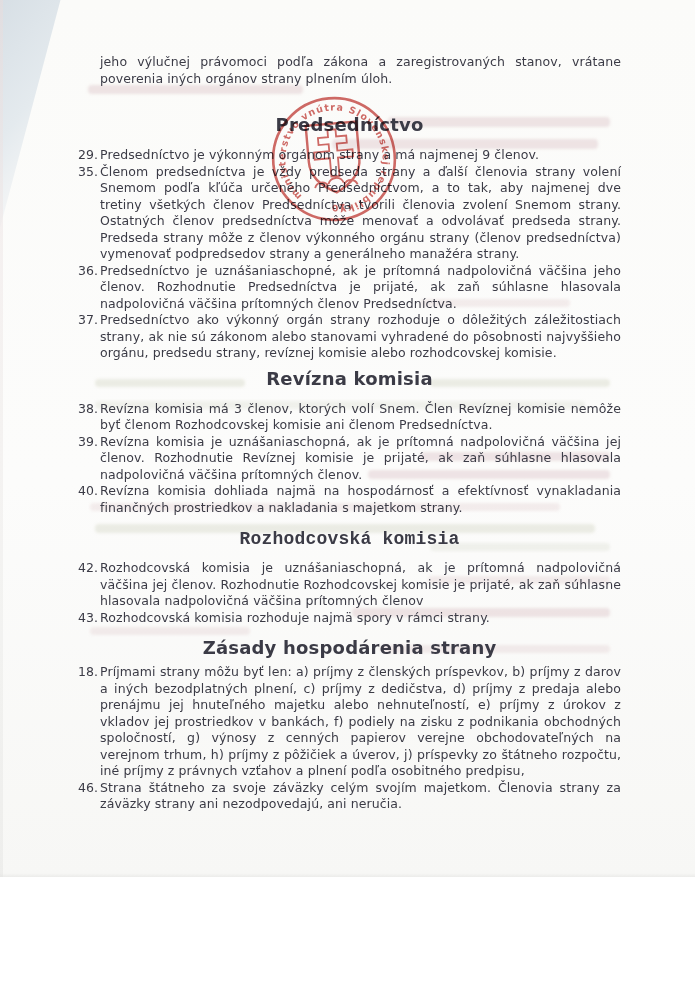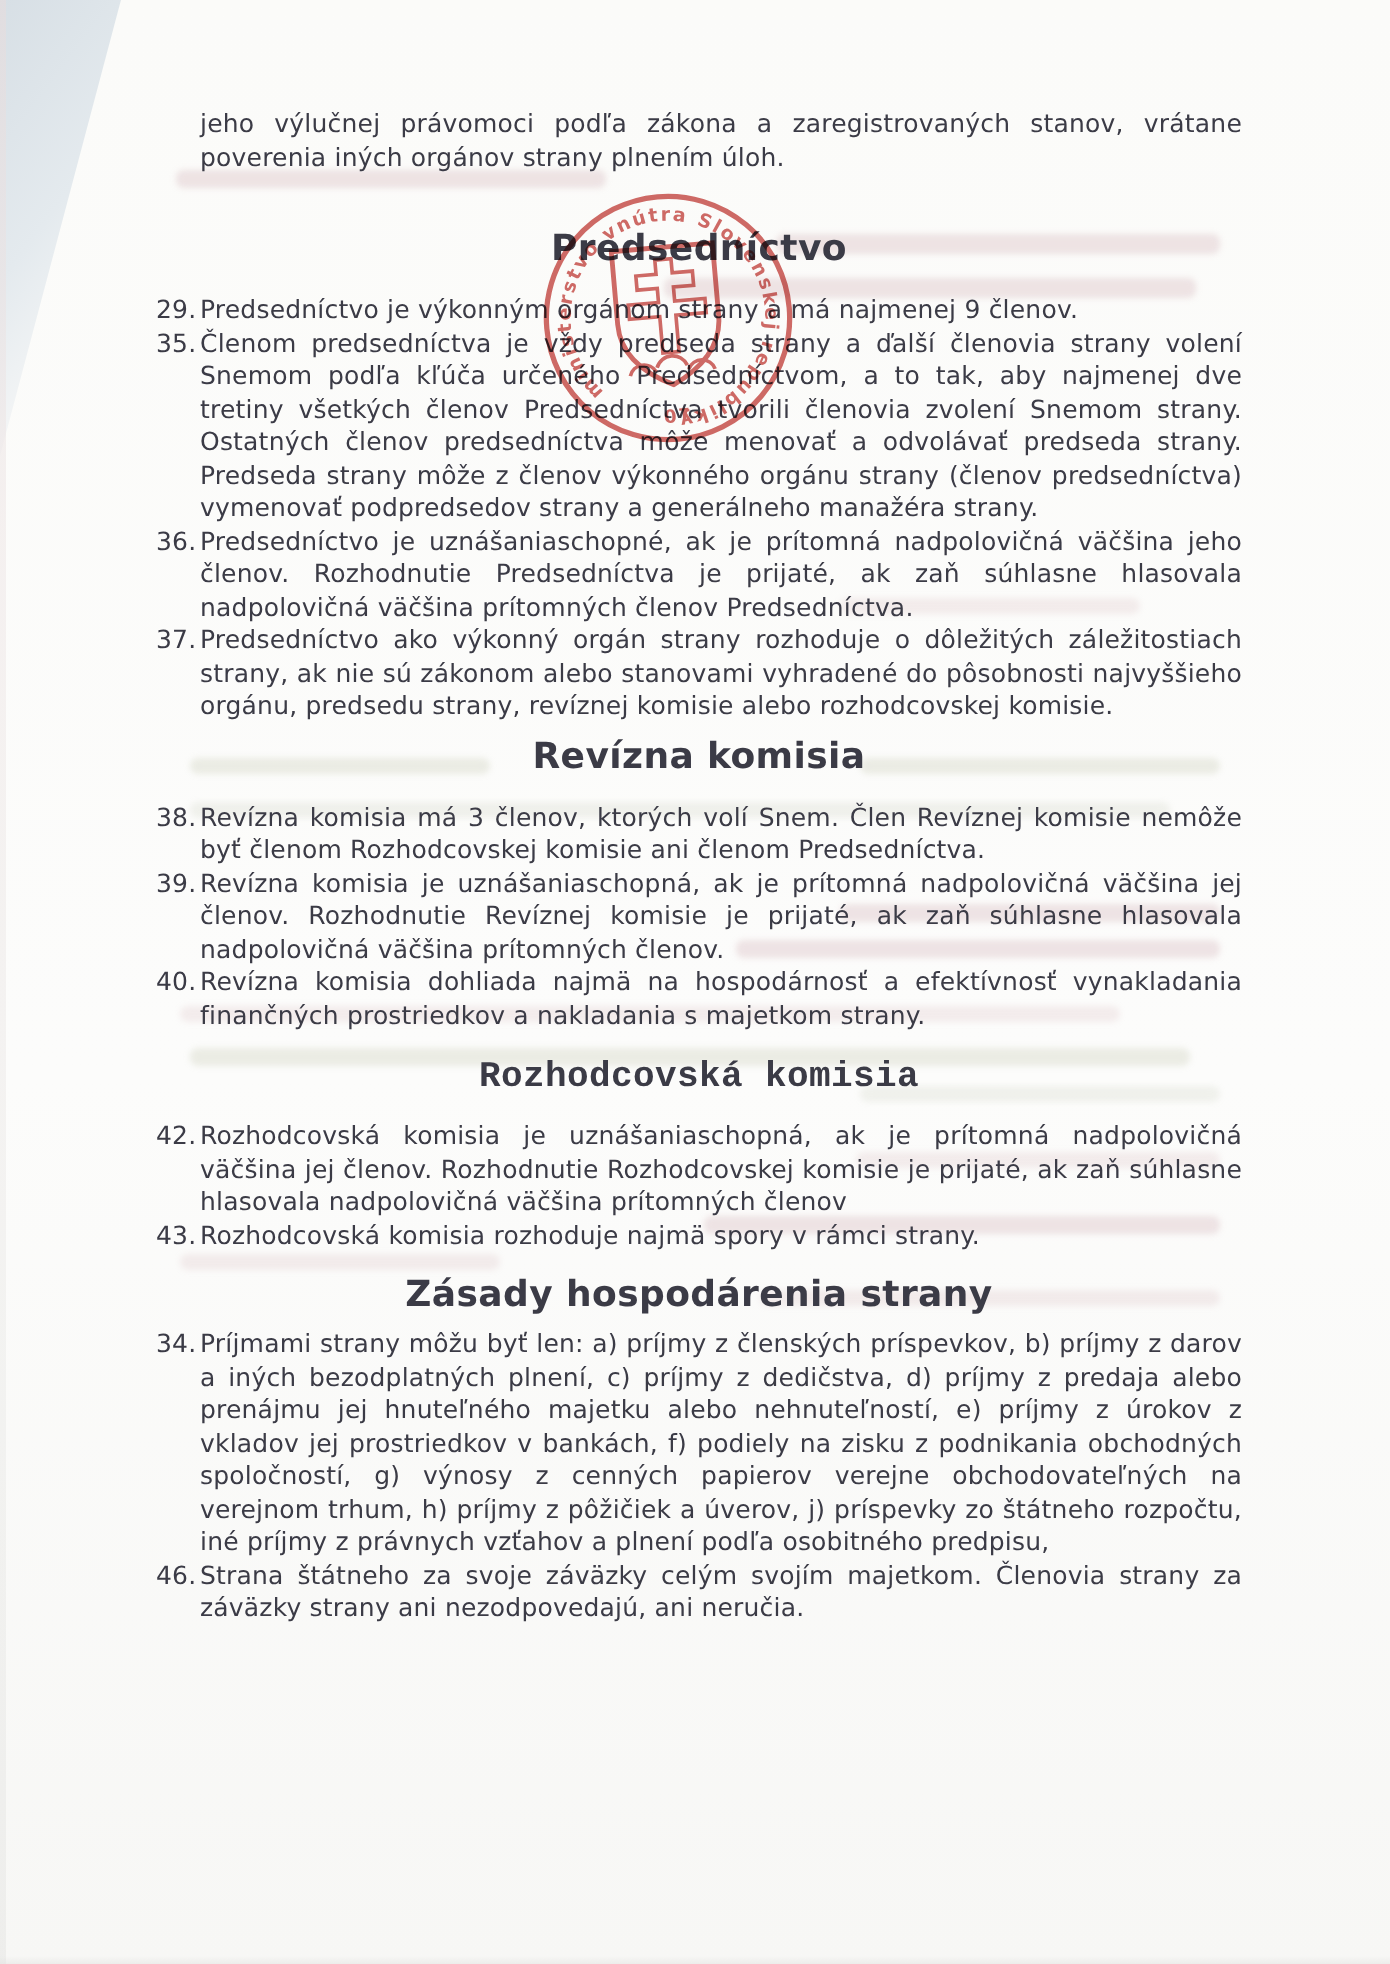--- a/index.html
+++ b/index.html
@@ -2,21 +2,21 @@
 <html style="--ink: #3b3b46; --stamp: #c74a45; --paper: #fbfbf9;"><head>
 <meta charset="utf-8">
 <style>
   * { margin:0; padding:0; box-sizing:border-box; }
   html,body { width:695px; height:982px; }
   body {
     font-family:"DejaVu Sans","Liberation Sans",sans-serif;
     background:#ffffff;
   }
   .page {
-    position:relative; width:695px; height:982px; overflow:hidden;
+    position:relative; width:695px; height:877px; overflow:hidden;
     background:linear-gradient(180deg,#fbfbf9 0%,#fcfcfb 55%,#f7f7f5 100%);
     color:var(--ink,#3b3b46);
   }
   
   .corner-fold {
     position:absolute; left:0; top:0; width:108px; height:228px; z-index:1;
     background:linear-gradient(127deg,#d7dfe5 0%,#e4eaee 38%,#f2f4f5 58%,rgba(255,255,255,0) 70%);
     clip-path:polygon(0 0,56% 0,0 100%);
   }
   .edge-left {
@@ -129,21 +129,21 @@
       <span class="num">42.</span>
       <span class="txt">Rozhodcovská komisia je uznášaniaschopná, ak je prítomná nadpolovičná väčšina jej členov. Rozhodnutie Rozhodcovskej komisie je prijaté, ak zaň súhlasne hlasovala nadpolovičná väčšina prítomných členov</span>
     </div>
     <div class="item">
       <span class="num">43.</span>
       <span class="txt">Rozhodcovská komisia rozhoduje najmä spory v rámci strany.</span>
     </div>
 
     <h2 class="sec m4">Zásady hospodárenia strany</h2>
     <div class="item">
-      <span class="num">34.</span>
+      <span class="num">18.</span>
       <span class="txt">Príjmami strany môžu byť len: a) príjmy z členských príspevkov, b) príjmy z darov a iných bezodplatných plnení, c) príjmy z dedičstva, d) príjmy z predaja alebo prenájmu jej hnuteľného majetku alebo nehnuteľností, e) príjmy z úrokov z vkladov jej prostriedkov v bankách, f) podiely na zisku z podnikania obchodných spoločností, g) výnosy z cenných papierov verejne obchodovateľných na verejnom trhum, h) príjmy z pôžičiek a úverov, j) príspevky zo štátneho rozpočtu, iné príjmy z právnych vzťahov a plnení podľa osobitného predpisu,</span>
     </div>
     <div class="item">
       <span class="num">46.</span>
       <span class="txt">Strana štátneho za svoje záväzky celým svojím majetkom. Členovia strany za záväzky strany ani nezodpovedajú, ani neručia.</span>
     </div>
 
   </div>
 
   <svg class="stamp" viewBox="0 0 146 146" width="148" height="148" aria-hidden="true">

